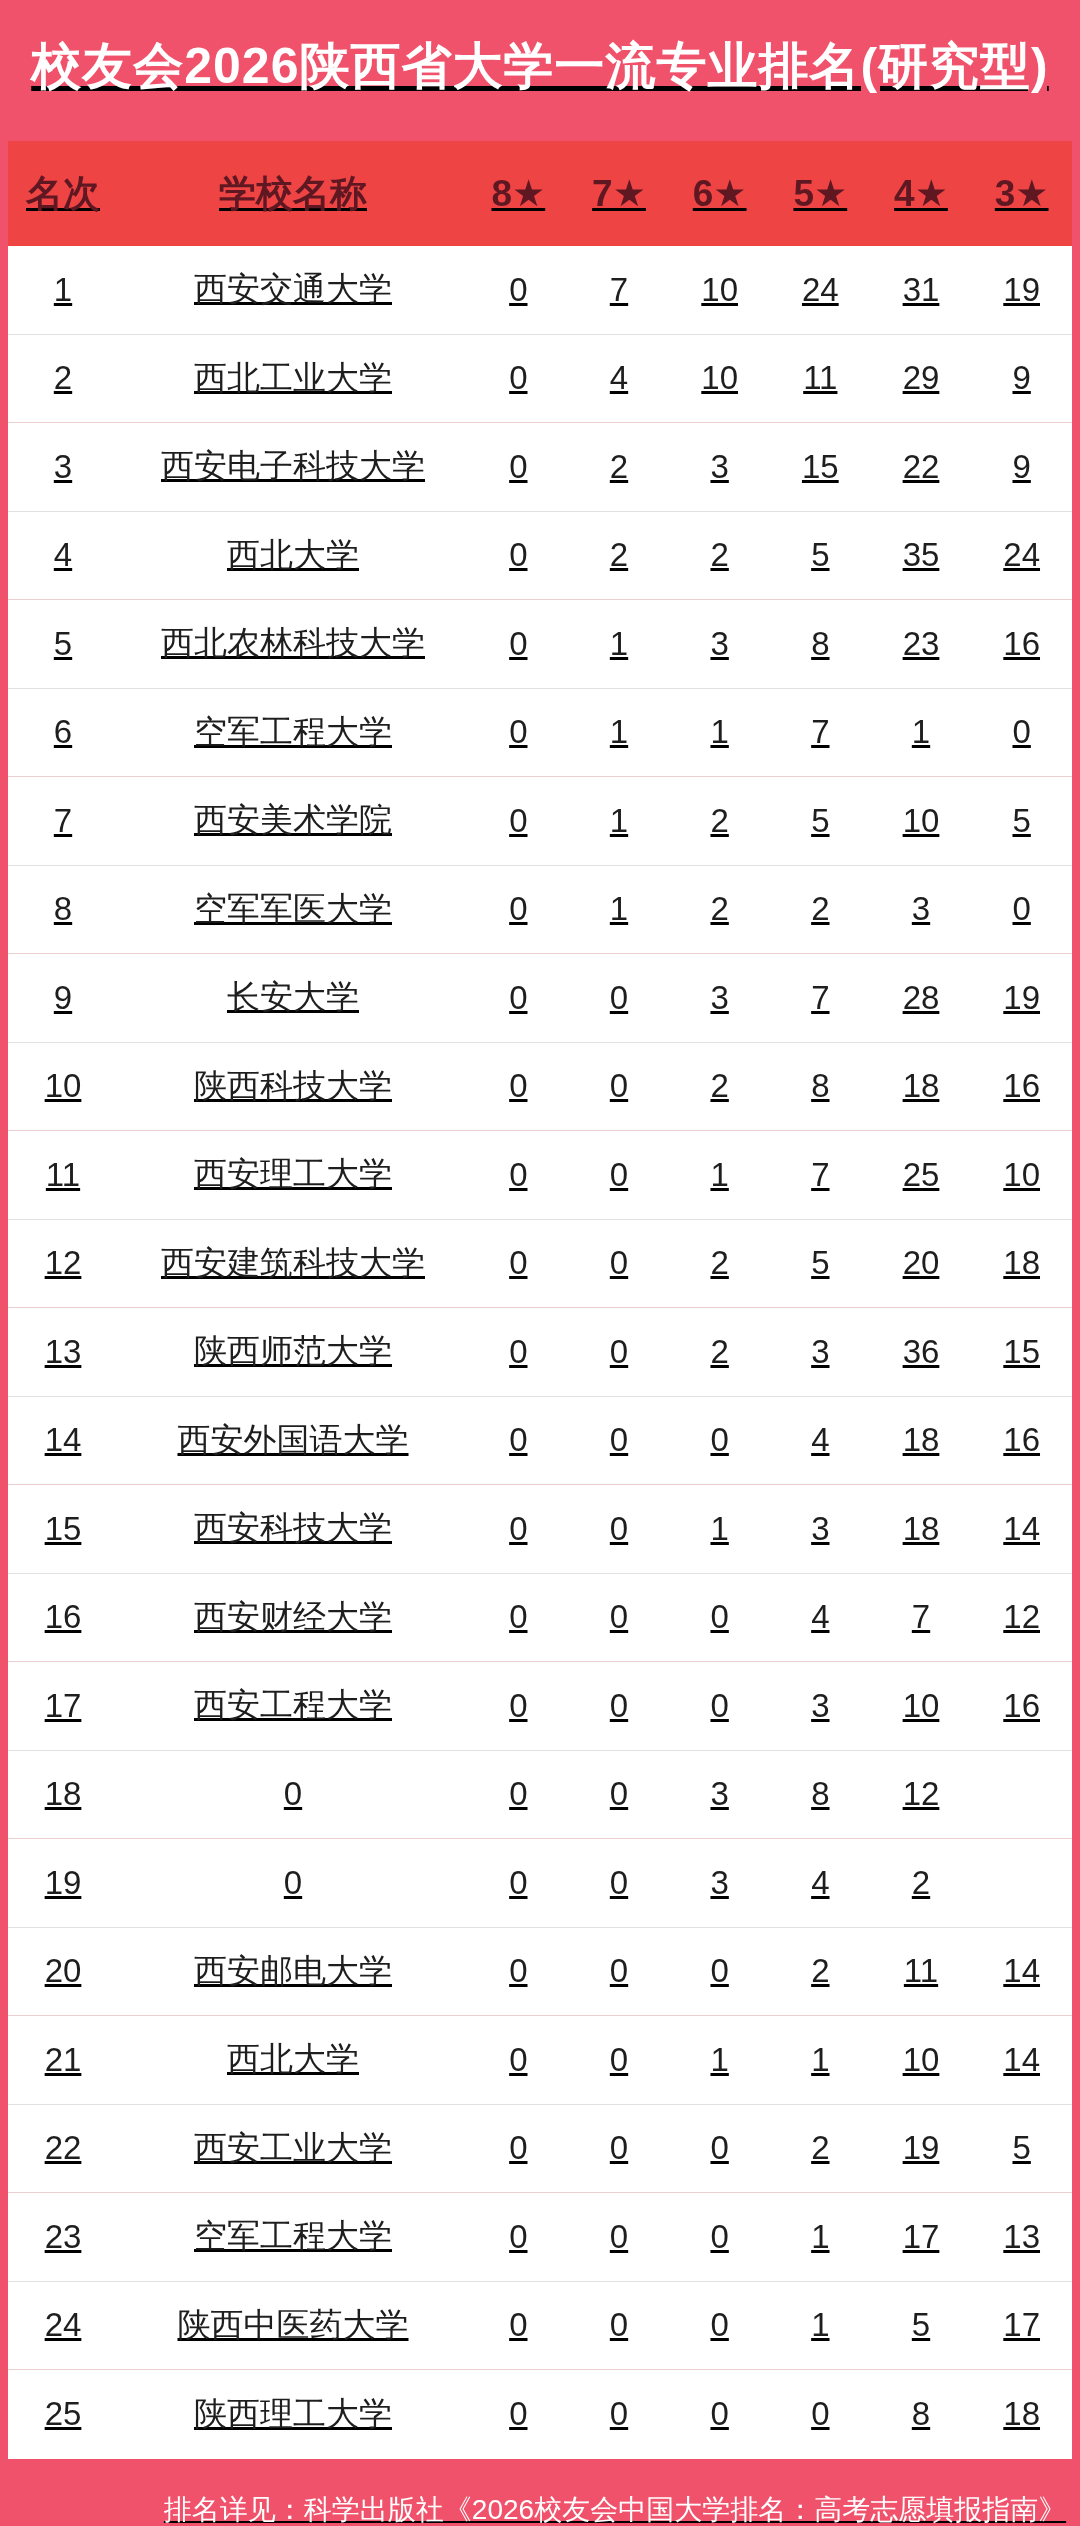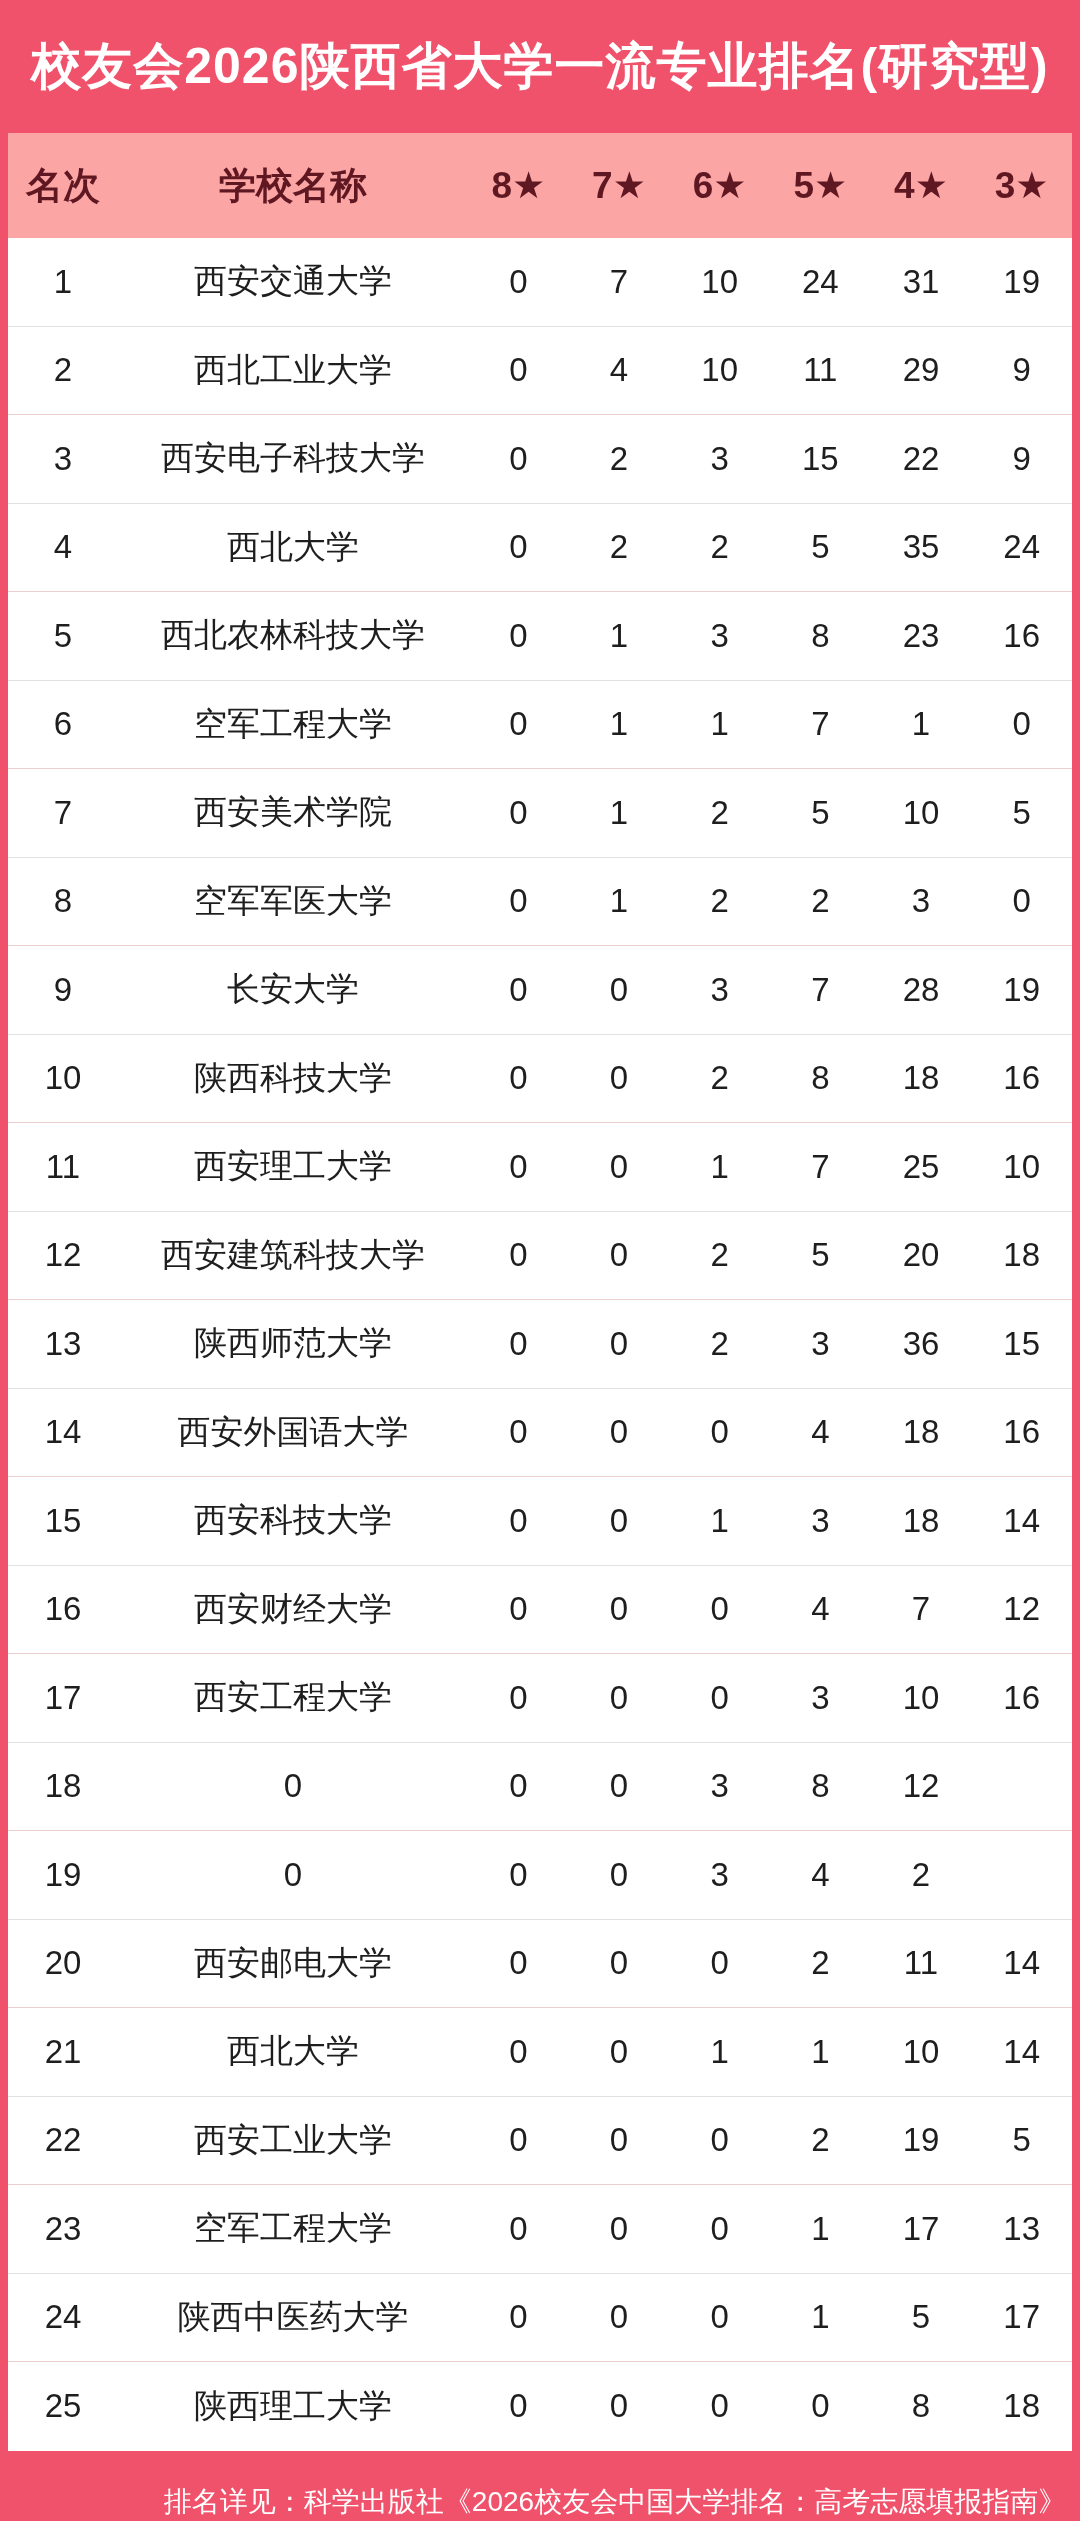--- a/index.html
+++ b/index.html
@@ -7,20 +7,21 @@
     padding: 0;
     background: #ffffff;
   }
   .page {
     position: relative;
     width: 1080px;
     height: 2526px;
     background: #F0526B;
     font-family: "Liberation Sans", "DejaVu Sans", sans-serif;
     overflow: hidden;
+    text-decoration: underline;
   }
   
   .title-band {
     height: 133px;
     display: flex;
     align-items: center;
     justify-content: center;
   }
   .title-band h1 {
     margin: 0;
@@ -30,24 +31,25 @@
     letter-spacing: 1px;
     white-space: nowrap;
   }
   
   .table-card {
     margin: 0 8px;
     background: #ffffff;
   }
   .thead {
     height: 105px;
-    background: #fca5a5;
+    background: #ef4444;
     display: grid;
     grid-template-columns: 110px 350px repeat(6, 1fr);
     align-items: center;
+    margin-top: 8px;
   }
   .thead .cell {
     text-align: center;
     color: #5F1722;
     font-size: 37px;
     font-weight: 700;
     white-space: nowrap;
   }
   .tbody .trow {
     height: 88.5px;

